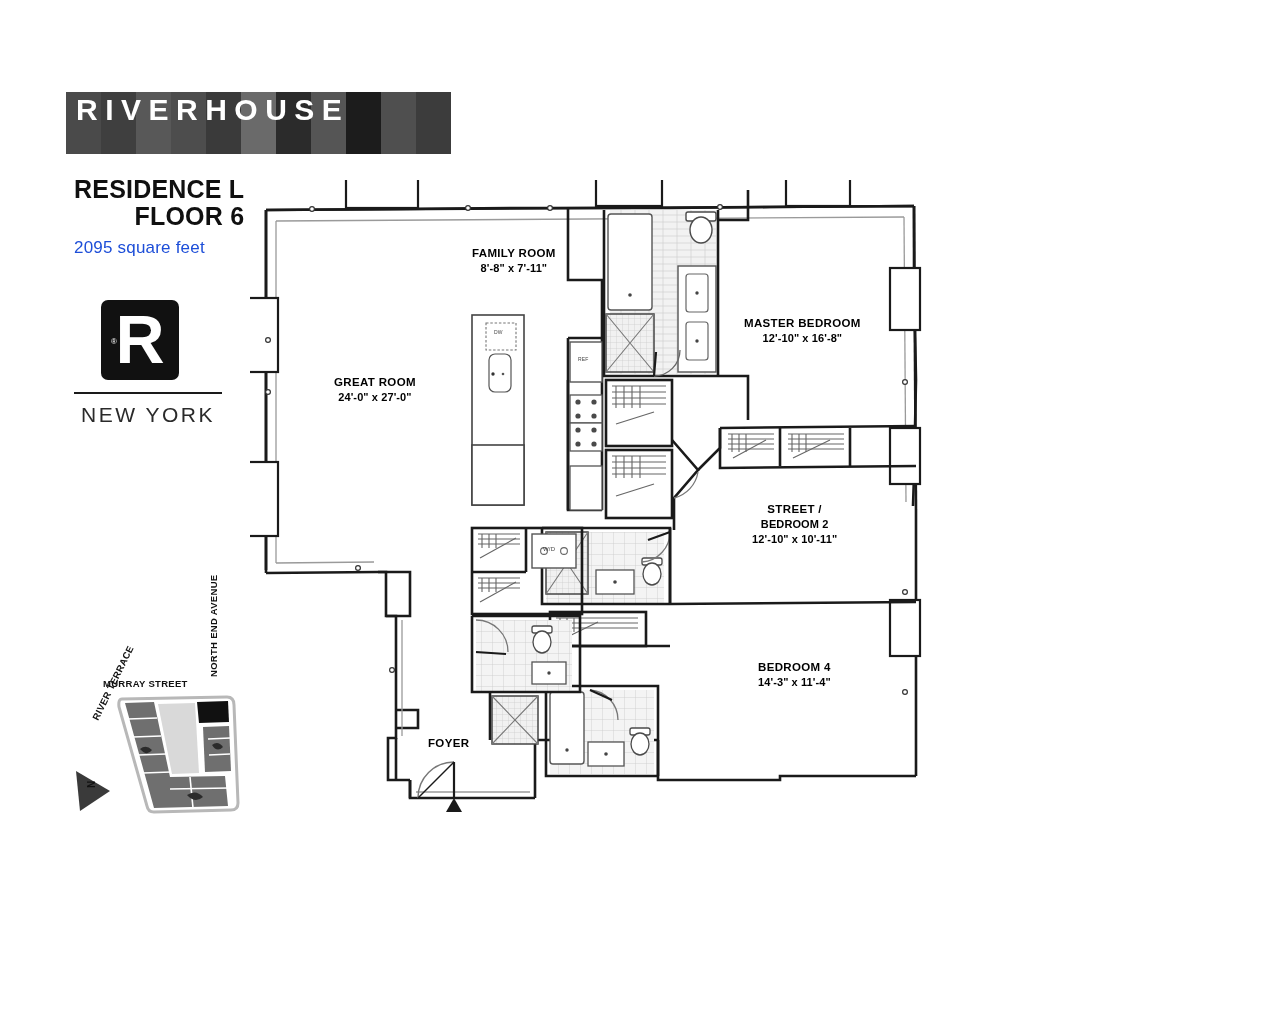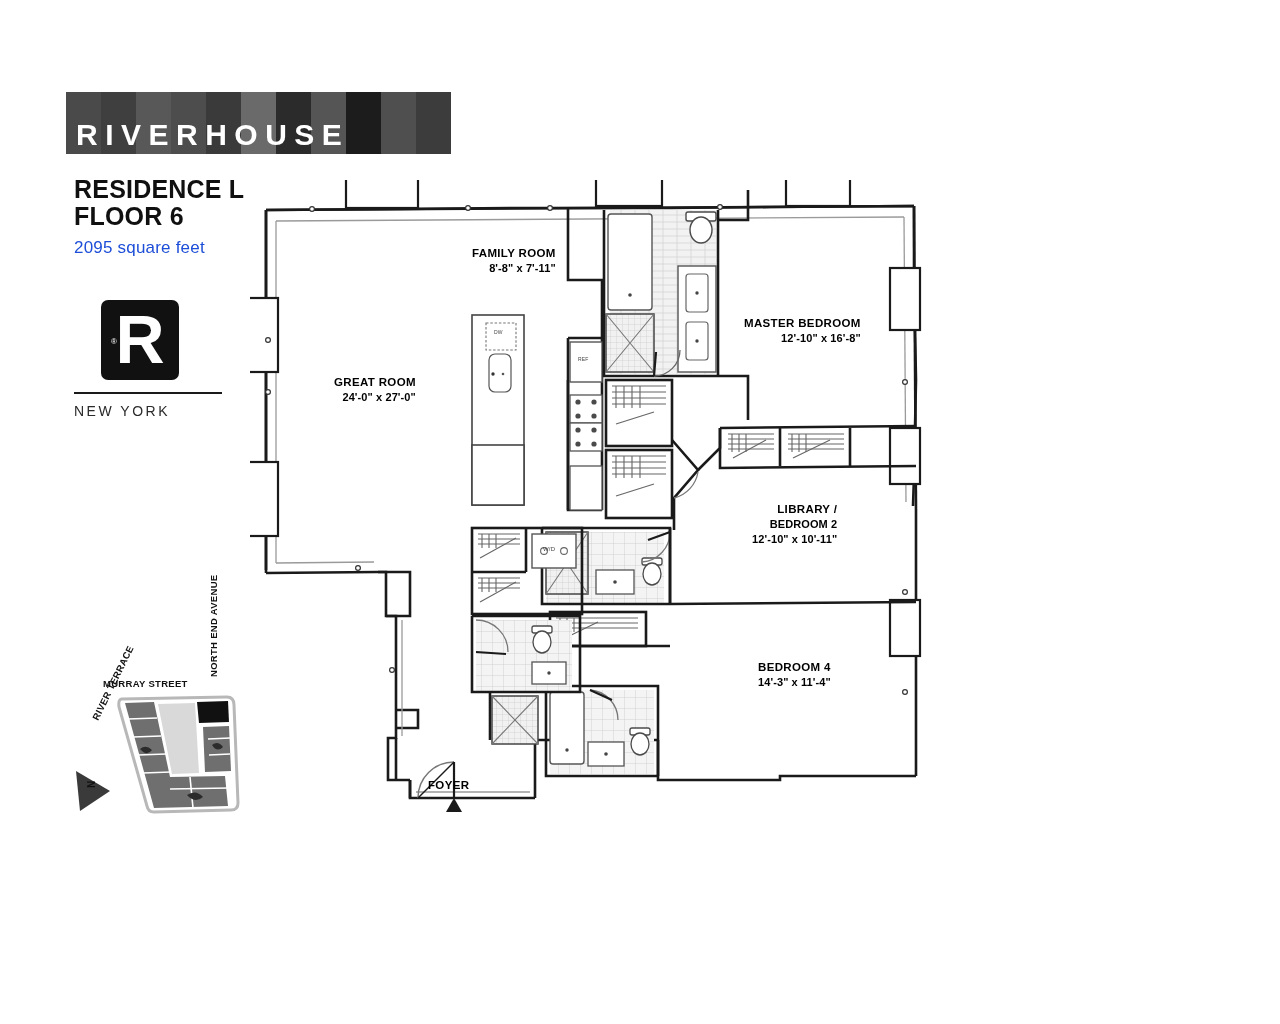--- a/index.html
+++ b/index.html
@@ -13,21 +13,21 @@
   #page {
     position: relative;
     width: 1280px; height: 1024px;
     background: #fff;
   }
 
   
   #brand-banner {
     position: absolute; left: 66px; top: 92px;
     width: 385px; height: 62px;
-    display: flex; flex-direction: column; justify-content: flex-end;
+    display: flex; flex-direction: column; justify-content: flex-start;
     overflow: hidden;
   }
   #banner-bands {
     position: absolute; inset: 0; display: flex;
   }
   #banner-bands i { display: block; height: 100%; }
   #banner-text {
     position: relative; z-index: 2;
     padding: 3px 8px 4px 10px;
     color: #fff;
@@ -37,21 +37,21 @@
     line-height: 1.0; white-space: nowrap;
   }
   #brand-line2 {
     font-size: 24px; font-weight: normal; letter-spacing: 1.6px;
     line-height: 1.05; white-space: nowrap; margin-top: 1px;
   }
 
   #residence-block { position: absolute; left: 74px; top: 176px; }
   #residence-name, #residence-floor {
     font-size: 25px; font-weight: bold; color: #101010;
-    line-height: 1.08; letter-spacing: .2px; white-space: nowrap;
+    line-height: 1.08; letter-spacing: .2px; white-space: nowrap; text-align: right;
   }
   #residence-area {
     font-size: 17px; color: #1d4ed8; margin-top: 8px;
     letter-spacing: .2px; white-space: nowrap;
   }
 
   #rlogo-wrap { position: absolute; left: 74px; top: 300px; width: 150px; }
   #rlogo-mark {
     width: 78px; height: 80px; margin-left: 27px;
     background: #111; border-radius: 7px;
@@ -65,22 +65,22 @@
     font-family: "Liberation Sans", sans-serif;
   }
   #rlogo-mark .rtm {
     position: absolute; left: 10px; top: 38px;
     color: #fff; font-size: 8px; line-height: 1;
   }
   #rlogo-rule {
     margin-top: 12px; width: 148px; height: 2px; background: #1a1a1a;
   }
   #rlogo-city {
-    margin-top: 9px; width: 148px; 
-    font-size: 14px; letter-spacing: 2.5px; color: #2a2a2a;
+    margin-top: 9px; width: 148px; text-align: center;
+    font-size: 21px; letter-spacing: 2.5px; color: #2a2a2a;
   }
 
   
   #keyplan { position: absolute; left: 62px; top: 667px; width: 210px; height: 160px; }
   #keyplan .kp-label {
     position: absolute; font-size: 9.5px; font-weight: bold;
     color: #111; white-space: nowrap; letter-spacing: .3px;
   }
   #kp-murray { left: 41px; top: 11px; }
   #kp-northend { left: 146px; top: 10px;
@@ -89,21 +89,21 @@
     transform: rotate(-64deg); transform-origin: left top; }
   #kp-compass-n {
     position: absolute; left: 26px; top: 112px; font-size: 10px;
     font-weight: bold; color: #111; transform: rotate(-90deg);
   }
 
   
   #plan { position: absolute; left: 250px; top: 180px; }
 
   .rm-label {
-    position: absolute; text-align: right; color: #000;
+    position: absolute; text-align: center; color: #000;
     font-size: 11.5px; font-weight: bold; line-height: 1.32;
     letter-spacing: .35px; white-space: nowrap;
   }
   .rm-label .dim { font-size: 11px; letter-spacing: .1px; display: block; }
 
   .fix-label {
     position: absolute; font-size: 5px; color: #444;
     letter-spacing: .2px; white-space: nowrap;
   }
 </style>
@@ -474,31 +474,31 @@
       <span>FAMILY ROOM</span>
       <span class="dim">8'-8" x 7'-11"</span>
     </div>
 
     <div class="rm-label" style="left:494px; top:136px;">
       <span>MASTER BEDROOM</span>
       <span class="dim">12'-10" x 16'-8"</span>
     </div>
 
     <div class="rm-label" style="left:502px; top:322px;">
-      <span>LIBRARY /</span>
+      <span>STREET /</span>
       <span class="dim">BEDROOM 2</span>
       <span class="dim">12'-10" x 10'-11"</span>
     </div>
 
     <div class="rm-label" style="left:508px; top:480px;">
       <span>BEDROOM 4</span>
       <span class="dim">14'-3" x 11'-4"</span>
     </div>
 
-    <div class="rm-label" style="left:178px; top:598px;">
+    <div class="rm-label" style="left:178px; top:556px;">
       <span>FOYER</span>
     </div>
 
     
     <div class="fix-label" style="left:244px; top:149px;">
       <span>DW</span>
     </div>
     <div class="fix-label" style="left:328px; top:176px;">
       <span>REF</span>
     </div>

